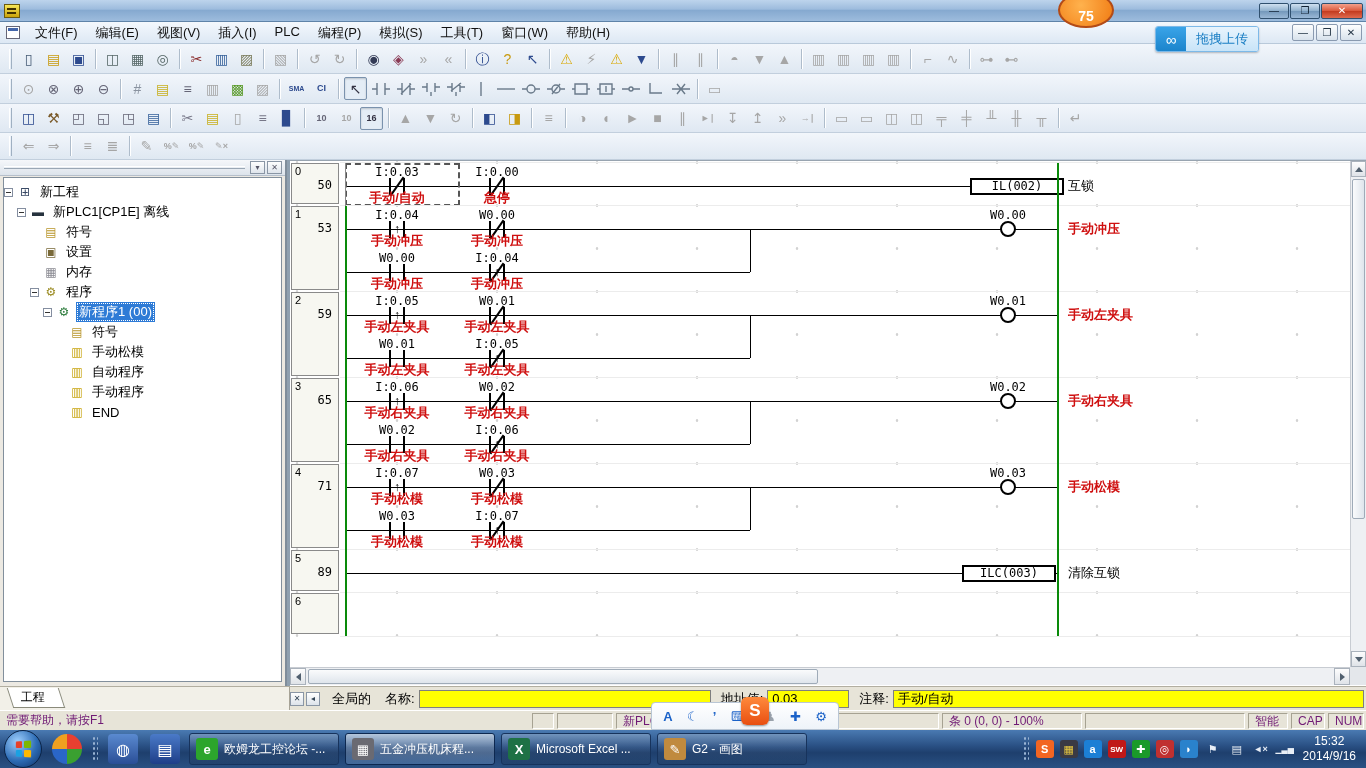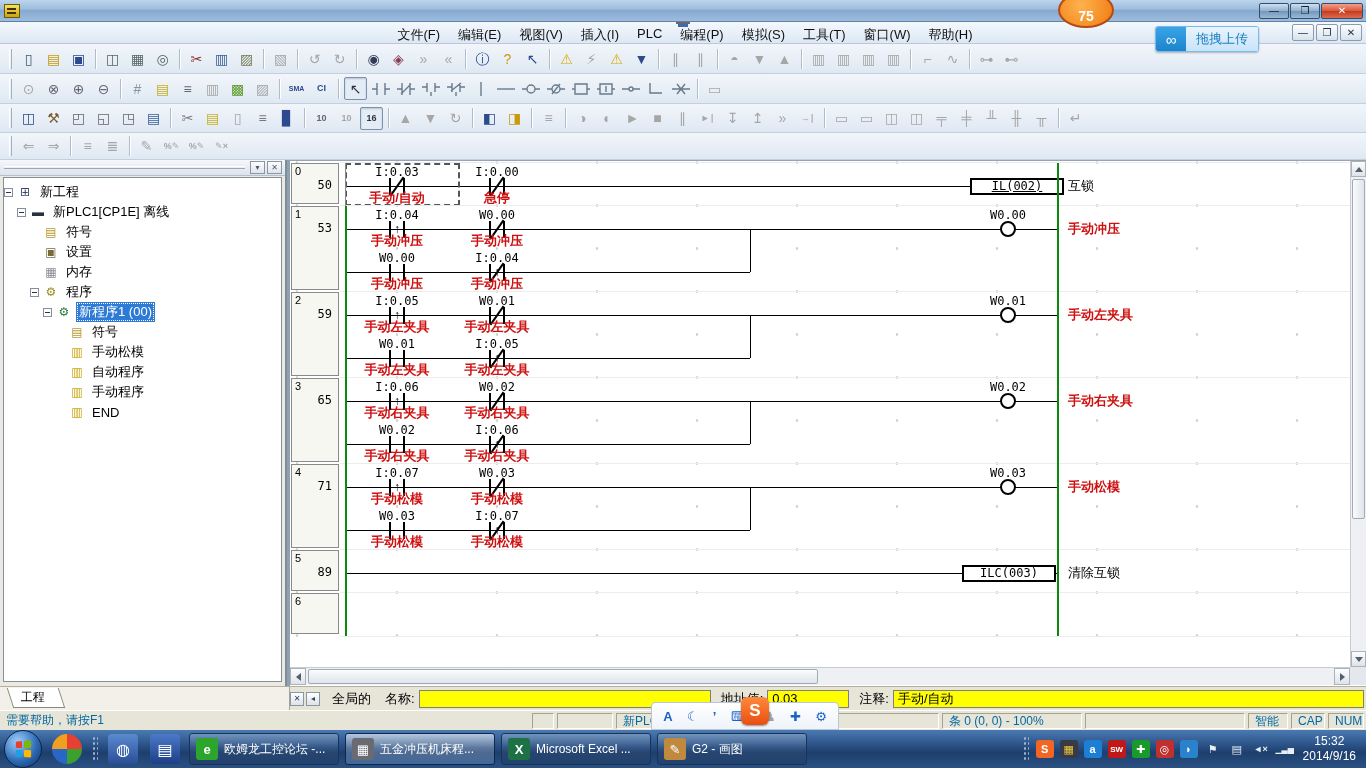--- a/index.html
+++ b/index.html
@@ -9,21 +9,21 @@
   
   .titlebar { position:relative; height:22px; background:linear-gradient(#bdd4ec,#9cbbdd 45%,#84a8cf 46%,#9dbcdd); border-bottom:1px solid #5f83a8; display:flex; align-items:center; padding:0 4px; }
   .titlebar .appico { width:16px; height:14px; background:linear-gradient(#f7e75a,#caa30a); border:1px solid #6a5a10; margin-right:5px; position:relative; }
   .titlebar .appico:before{content:"";position:absolute;left:2px;top:3px;width:9px;height:2px;background:#403000;box-shadow:0 4px 0 #403000;}
   .titlebar .ttext { font-size:12px; color:#10203a; font-weight:bold; text-shadow:0 1px 0 #dce9f7; white-space:nowrap; }
   .winbtns { position:absolute; right:3px; top:3px; display:flex; }
   .wb { width:30px; height:16px; margin-left:1px; border:1px solid #30506e; border-radius:2px; font-size:10px; line-height:13px; text-align:center; color:#fff; background:linear-gradient(#cfe0f0,#8fb0cd 50%,#7397ba 51%,#9ab8d6); color:#123; }
   .wb.close { background:linear-gradient(#f3a08b,#d9563a 50%,#c23a1e 51%,#e06a4e); color:#fff; width:42px; }
 
   
-  .menubar { position:relative; height:22px; background:linear-gradient(#f4f8fd,#dde8f4); border-bottom:1px solid #b9c9da; display:flex; align-items:center; padding-left:4px;flex-direction:column; }
+  .menubar { position:relative; height:22px; background:linear-gradient(#f4f8fd,#dde8f4); border-bottom:1px solid #b9c9da; display:flex; align-items:center; padding-left:4px; }
   .mdico { width:14px; height:13px; border:1px solid #667; background:#fff; margin:0 6px 0 2px; position:relative; }
   .mdico:before{content:"";position:absolute;left:1px;top:1px;right:1px;height:3px;background:#46a;}
   .mi { font-size:13px; color:#111; padding:2px 9px; }
   .childbtns { position:absolute; right:4px; top:2px; display:flex; }
   .cb { width:22px; height:17px; margin-left:2px; border:1px solid #8a9ab0; background:linear-gradient(#fdfefe,#d8e2ec); font-size:10px; text-align:center; line-height:15px; color:#234; border-radius:2px;}
 
   
   .tbar { position:relative; background:linear-gradient(#f2f6fb,#dfe8f2); border-bottom:1px solid #c2cfdd; display:flex; align-items:center; padding-left:8px; }
   .tb1{height:30px;} .tb2{height:30px;} .tb3{height:29px;} .tb4{height:27px;}
   .grip { width:3px; height:20px; border-left:1px solid #fff; border-right:1px solid #9fb0c2; margin:0 4px 0 1px; }
@@ -94,21 +94,21 @@
   
   #fieldbar { position:absolute; top:686px; left:0; width:1366px; height:24px; background:#e7e4d8; border-top:1px solid #b2aea0; display:flex; align-items:center; font-size:13px; }
   #tabzone { width:290px; height:24px; background:#f2f0e8; border-right:1px solid #a7a396; position:relative; }
   .ptab { position:absolute; left:10px; top:1px; height:20px; padding:0 16px 0 10px; background:#fff; border:1px solid #8a8a7a; border-top:none; transform:skewX(18deg); font-size:12px; }
   .ptab span { display:inline-block; transform:skewX(-18deg); line-height:19px; }
   .minibtn { width:14px; height:14px; border:1px solid #8a96a5; background:linear-gradient(#fff,#dde3ea); font-size:8px; line-height:12px; text-align:center; color:#345; margin-right:2px; flex:none;}
   .flabel { margin:0 4px 0 10px; white-space:nowrap; }
   .yin { background:#ffff00; border:1px solid #7f7f7f; height:18px; font-size:13px; font-family:"Liberation Sans",sans-serif; padding:0 4px; line-height:16px; overflow:hidden; white-space:nowrap; }
 
   
-  #statusbar { position:absolute; top:710px; left:0; width:1366px; height:20px; background:#e7e4d8; border-top:1px solid #fff; display:flex; align-items:center; font-size:12px; color:#0369a1; }
+  #statusbar { position:absolute; top:710px; left:0; width:1366px; height:20px; background:#e7e4d8; border-top:1px solid #fff; display:flex; align-items:center; font-size:12px; color:#701a75; }
   .spanel { height:16px; border:1px solid #a6a292; border-right-color:#fff; border-bottom-color:#fff; margin-left:3px; padding:0 6px; line-height:14px; white-space:nowrap; }
   .sgrow { flex:1 1 auto; border:none; padding-left:6px; }
 
   
   #taskbar { position:absolute; top:730px; left:0; width:1366px; height:38px; background:linear-gradient(#4a7ab2,#2b5286 40%,#1e3f6d 60%,#2a5183); display:flex; align-items:center; }
   .orb { width:38px; height:38px; border-radius:50%; margin:0 4px; background:radial-gradient(circle at 35% 30%,#9fd0ff,#2d6cb5 55%,#0d2f63); border:1px solid #0a2448; position:relative; flex:none;}
   .flag { position:absolute; left:10px; top:10px; width:16px; height:16px; transform:perspective(40px) rotateY(-18deg); }
   .flag i { position:absolute; width:7px; height:7px; border-radius:1px; }
   .flag i:nth-child(1){left:0;top:0;background:#e8402a;}
   .flag i:nth-child(2){right:0;top:0;background:#7db700;}
@@ -693,21 +693,21 @@
           </div>
           <div class="clabel" style="left: 42px; top: 28px;">手动/自动</div>
           <div class="selhatch" style="left: 55px; top: 2px; width: 115px; height: 43px;"></div>
           <div class="addr" style="left: 152px; top: 4px;">I:0.00</div>
           <div class="contact" style="left: 196px; top: 17px;">
             <i class="bl"></i>
             <i class="br"></i>
             <i class="sl"></i>
           </div>
           <div class="clabel" style="left: 142px; top: 28px;">急停</div>
-          <div class="obox" style="left: 680px; top: 17px; text-decoration: underline;">IL(002)</div>
+          <div class="obox" style="left: 680px; top: 17px;">IL(002)</div>
           <div class="rcomment k" style="left: 778px; top: 16px;">互锁</div>
           <div class="rsep" style="top: 44px;"></div>
           <div class="mbox" style="top: 45px; height: 84px;">
             <div class="mnum">1</div>
             <div class="mstep">53</div>
           </div>
           <div class="hline" style="left: 55px; width: 712px; top: 68px;"></div>
           <div class="addr" style="left: 52px; top: 47px;">I:0.04</div>
           <div class="contact" style="left: 96px; top: 60px;">
             <i class="bl"></i>

